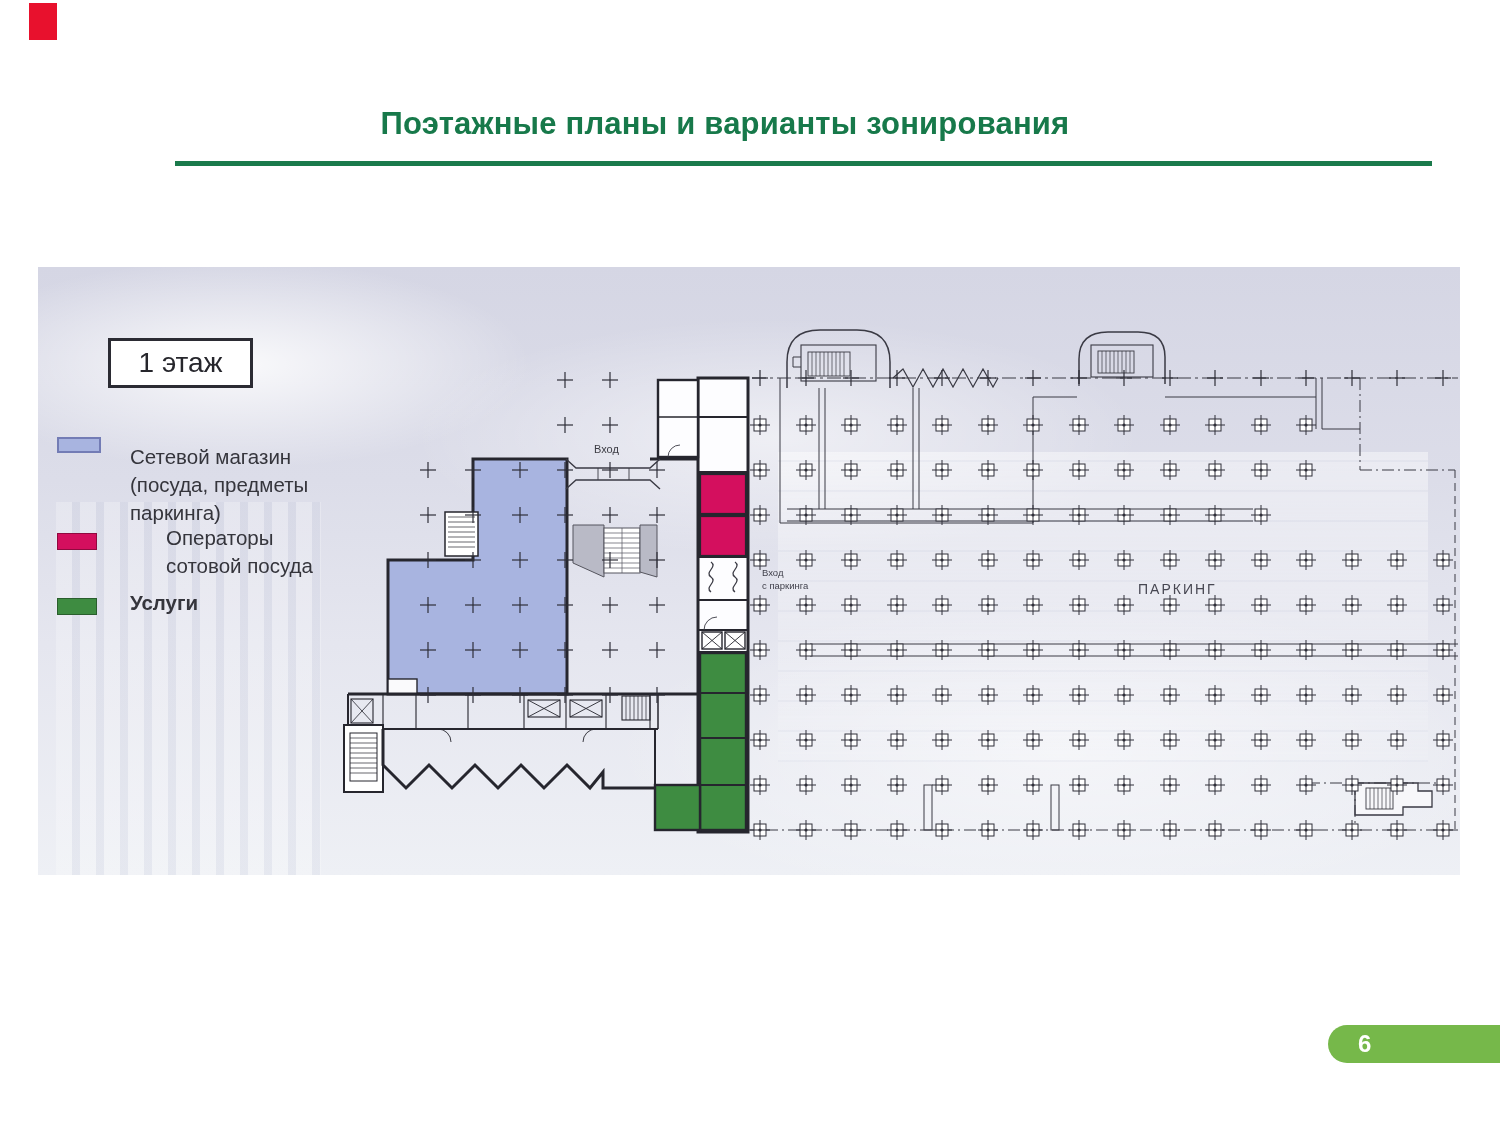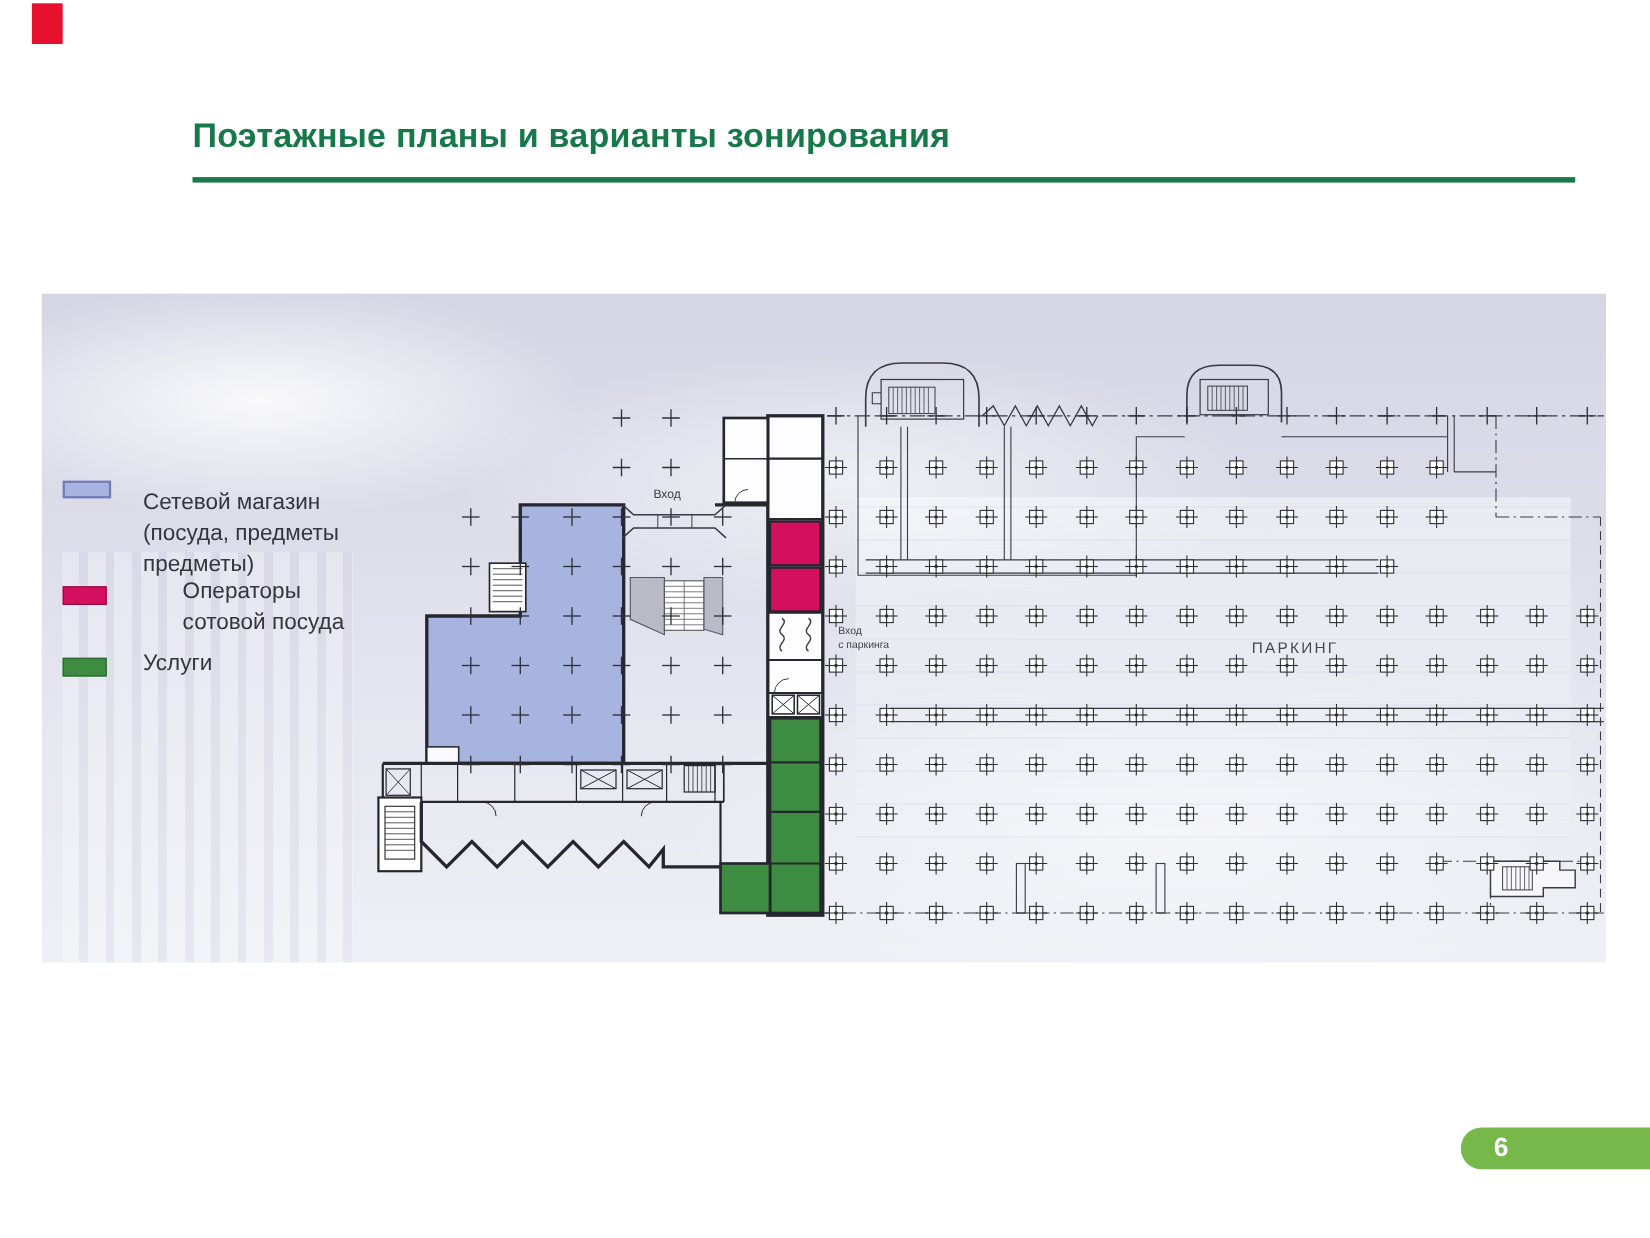--- a/index.html
+++ b/index.html
@@ -3,21 +3,21 @@
 <meta charset="utf-8">
 <style>
   html,body{margin:0;padding:0;}
   body{
     width:1500px;height:1125px;position:relative;background:#ffffff;
     font-family:"Liberation Sans", sans-serif;overflow:hidden;
   }
   .corner-marker{position:absolute;left:29px;top:3px;width:28px;height:37px;}
   .title{
     position:absolute;left:175px;top:106px;width:1100px;
-    font-size:31px;font-weight:bold;letter-spacing:.2px;
+    font-size:31px;font-weight:bold;letter-spacing:.2px;text-align:center;
   }
   .title-underline{position:absolute;left:175px;top:161px;width:1257px;height:5px;}
   .plan{
     position:absolute;left:38px;top:267px;width:1422px;height:608px;
     background:
       radial-gradient(ellipse 420px 150px at 14% 16%, rgba(255,255,255,.85), rgba(255,255,255,0) 70%),
       radial-gradient(ellipse 520px 170px at 52% 28%, rgba(255,255,255,.55), rgba(255,255,255,0) 70%),
       radial-gradient(ellipse 650px 220px at 72% 80%, rgba(255,255,255,.5), rgba(255,255,255,0) 70%),
       linear-gradient(180deg,#d5d6e4 0%,#dcdde9 35%,#e5e6ef 62%,#eef0f5 100%);
   }
@@ -37,21 +37,21 @@
     border:3px solid #2b2b33;display:flex;align-items:center;justify-content:center;
     font-size:28px;color:#26262c;
   }
   .legend-swatch{position:absolute;box-sizing:border-box;}
   .sw-store{left:19px;top:170px;width:44px;height:16px;border:2px solid #737cb5;}
   .sw-mobile{left:19px;top:266px;width:40px;height:17px;border:1px solid #90093f;}
   .sw-services{left:19px;top:331px;width:40px;height:17px;border:1px solid #2a5e2d;}
   .legend-text{position:absolute;left:92px;font-size:20.5px;line-height:28px;color:#35353c;}
   .lt-store{top:176px;}
   .lt-mobile{top:257px;margin-left:36px;}
-  .lt-services{top:322px;}
+  .lt-services{top:322px;font-weight:bold;}
   .page-badge{
     position:absolute;left:1328px;top:1025px;width:172px;height:38px;
     border-radius:19px 0 0 19px;display:flex;align-items:center;
     padding-left:30px;box-sizing:border-box;
     color:#ffffff;font-size:24px;font-weight:bold;
   }
   svg text{font-family:"Liberation Sans", sans-serif;}
 </style>
 </head>
 <body>
@@ -415,27 +415,28 @@
         <use href="#cross" x="572" y="113"></use>
         <use href="#cross" x="572" y="158"></use>
       </g>
 
     <text x="556" y="186" font-size="11" fill="#3c3c44">Вход</text>
     <text x="724" y="309" font-size="9.5" fill="#3f3f4a">Вход</text>
     <text x="724" y="322" font-size="9.5" fill="#3f3f4a">с паркинга</text>
     <text x="1100" y="327" font-size="14" letter-spacing="2" fill="#474752">ПАРКИНГ</text>
   </svg>
 
+  <div class="floor-box">1 этаж</div>
 
   <div>
     <div class="legend-swatch sw-store" style="background-color: rgb(168, 180, 224);"></div>
     <div class="legend-text lt-store">
       <div>Сетевой магазин</div>
       <div>(посуда, предметы</div>
-      <div>предметы)</div>
+      <div>паркинга)</div>
     </div>
     <div class="legend-swatch sw-mobile" style="background-color: rgb(212, 15, 94);"></div>
     <div class="legend-text lt-mobile">
       <div>Операторы</div>
       <div>сотовой посуда</div>
     </div>
     <div class="legend-swatch sw-services" style="background-color: rgb(62, 140, 65);"></div>
     <div class="legend-text lt-services">
       <div>Услуги</div>
     </div>

